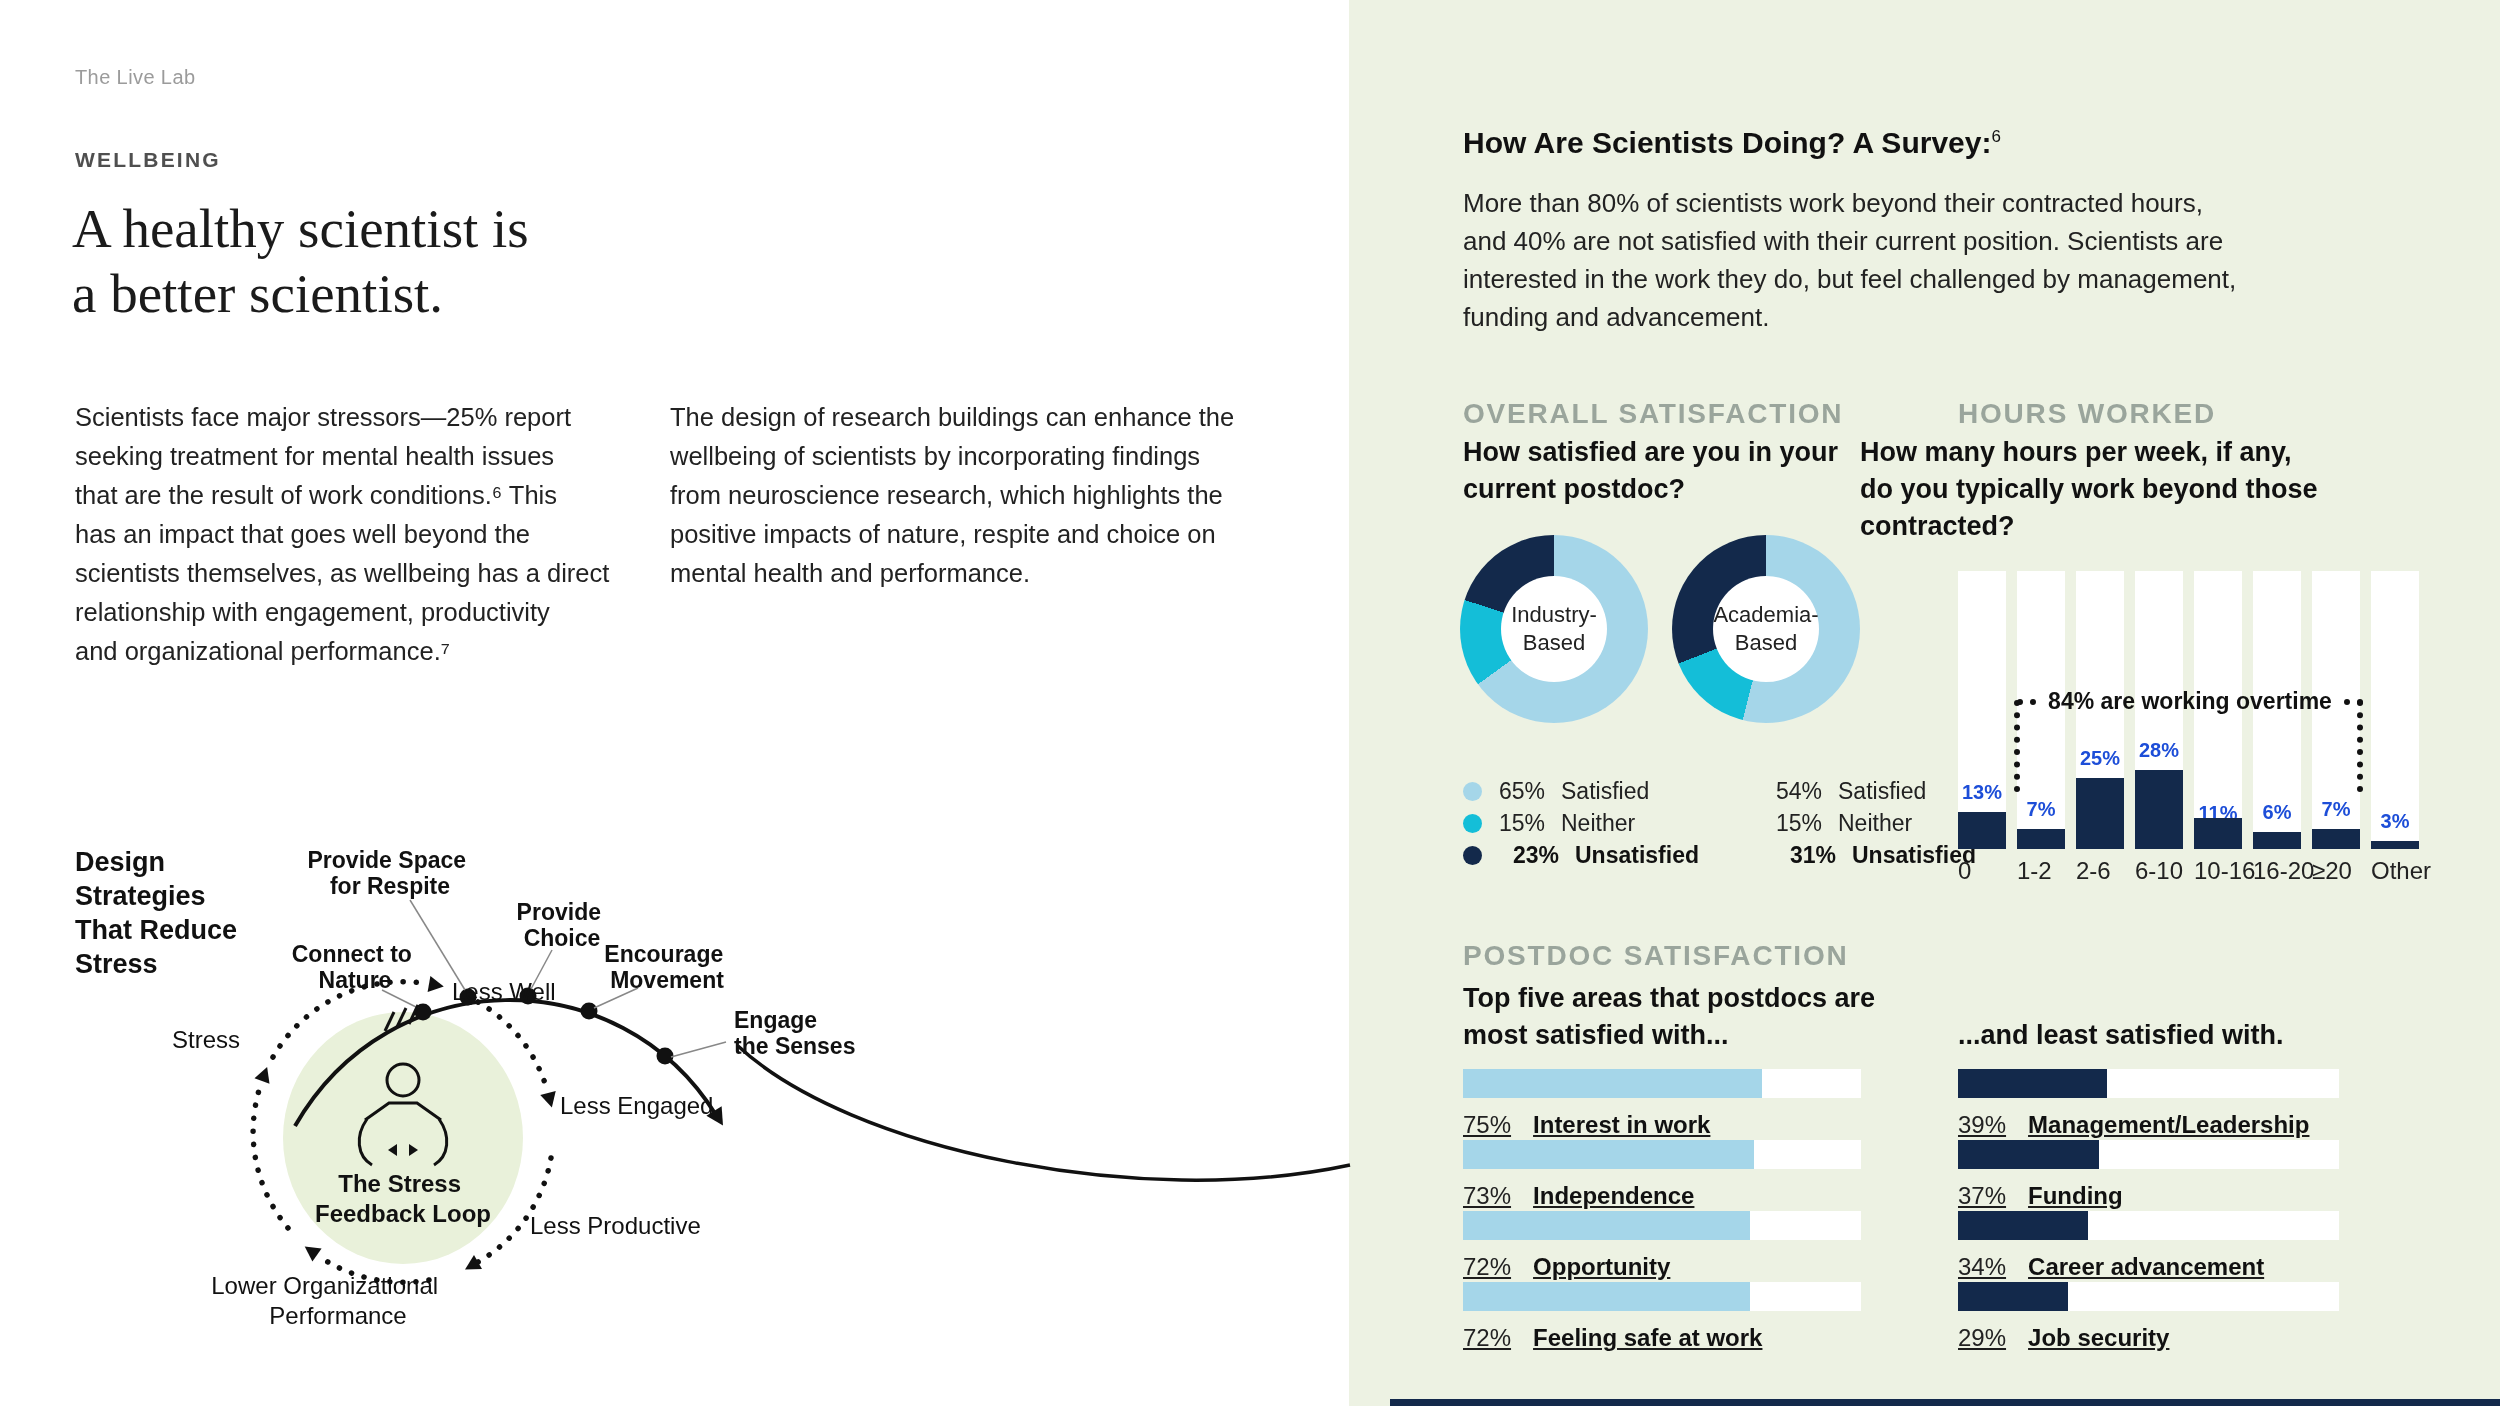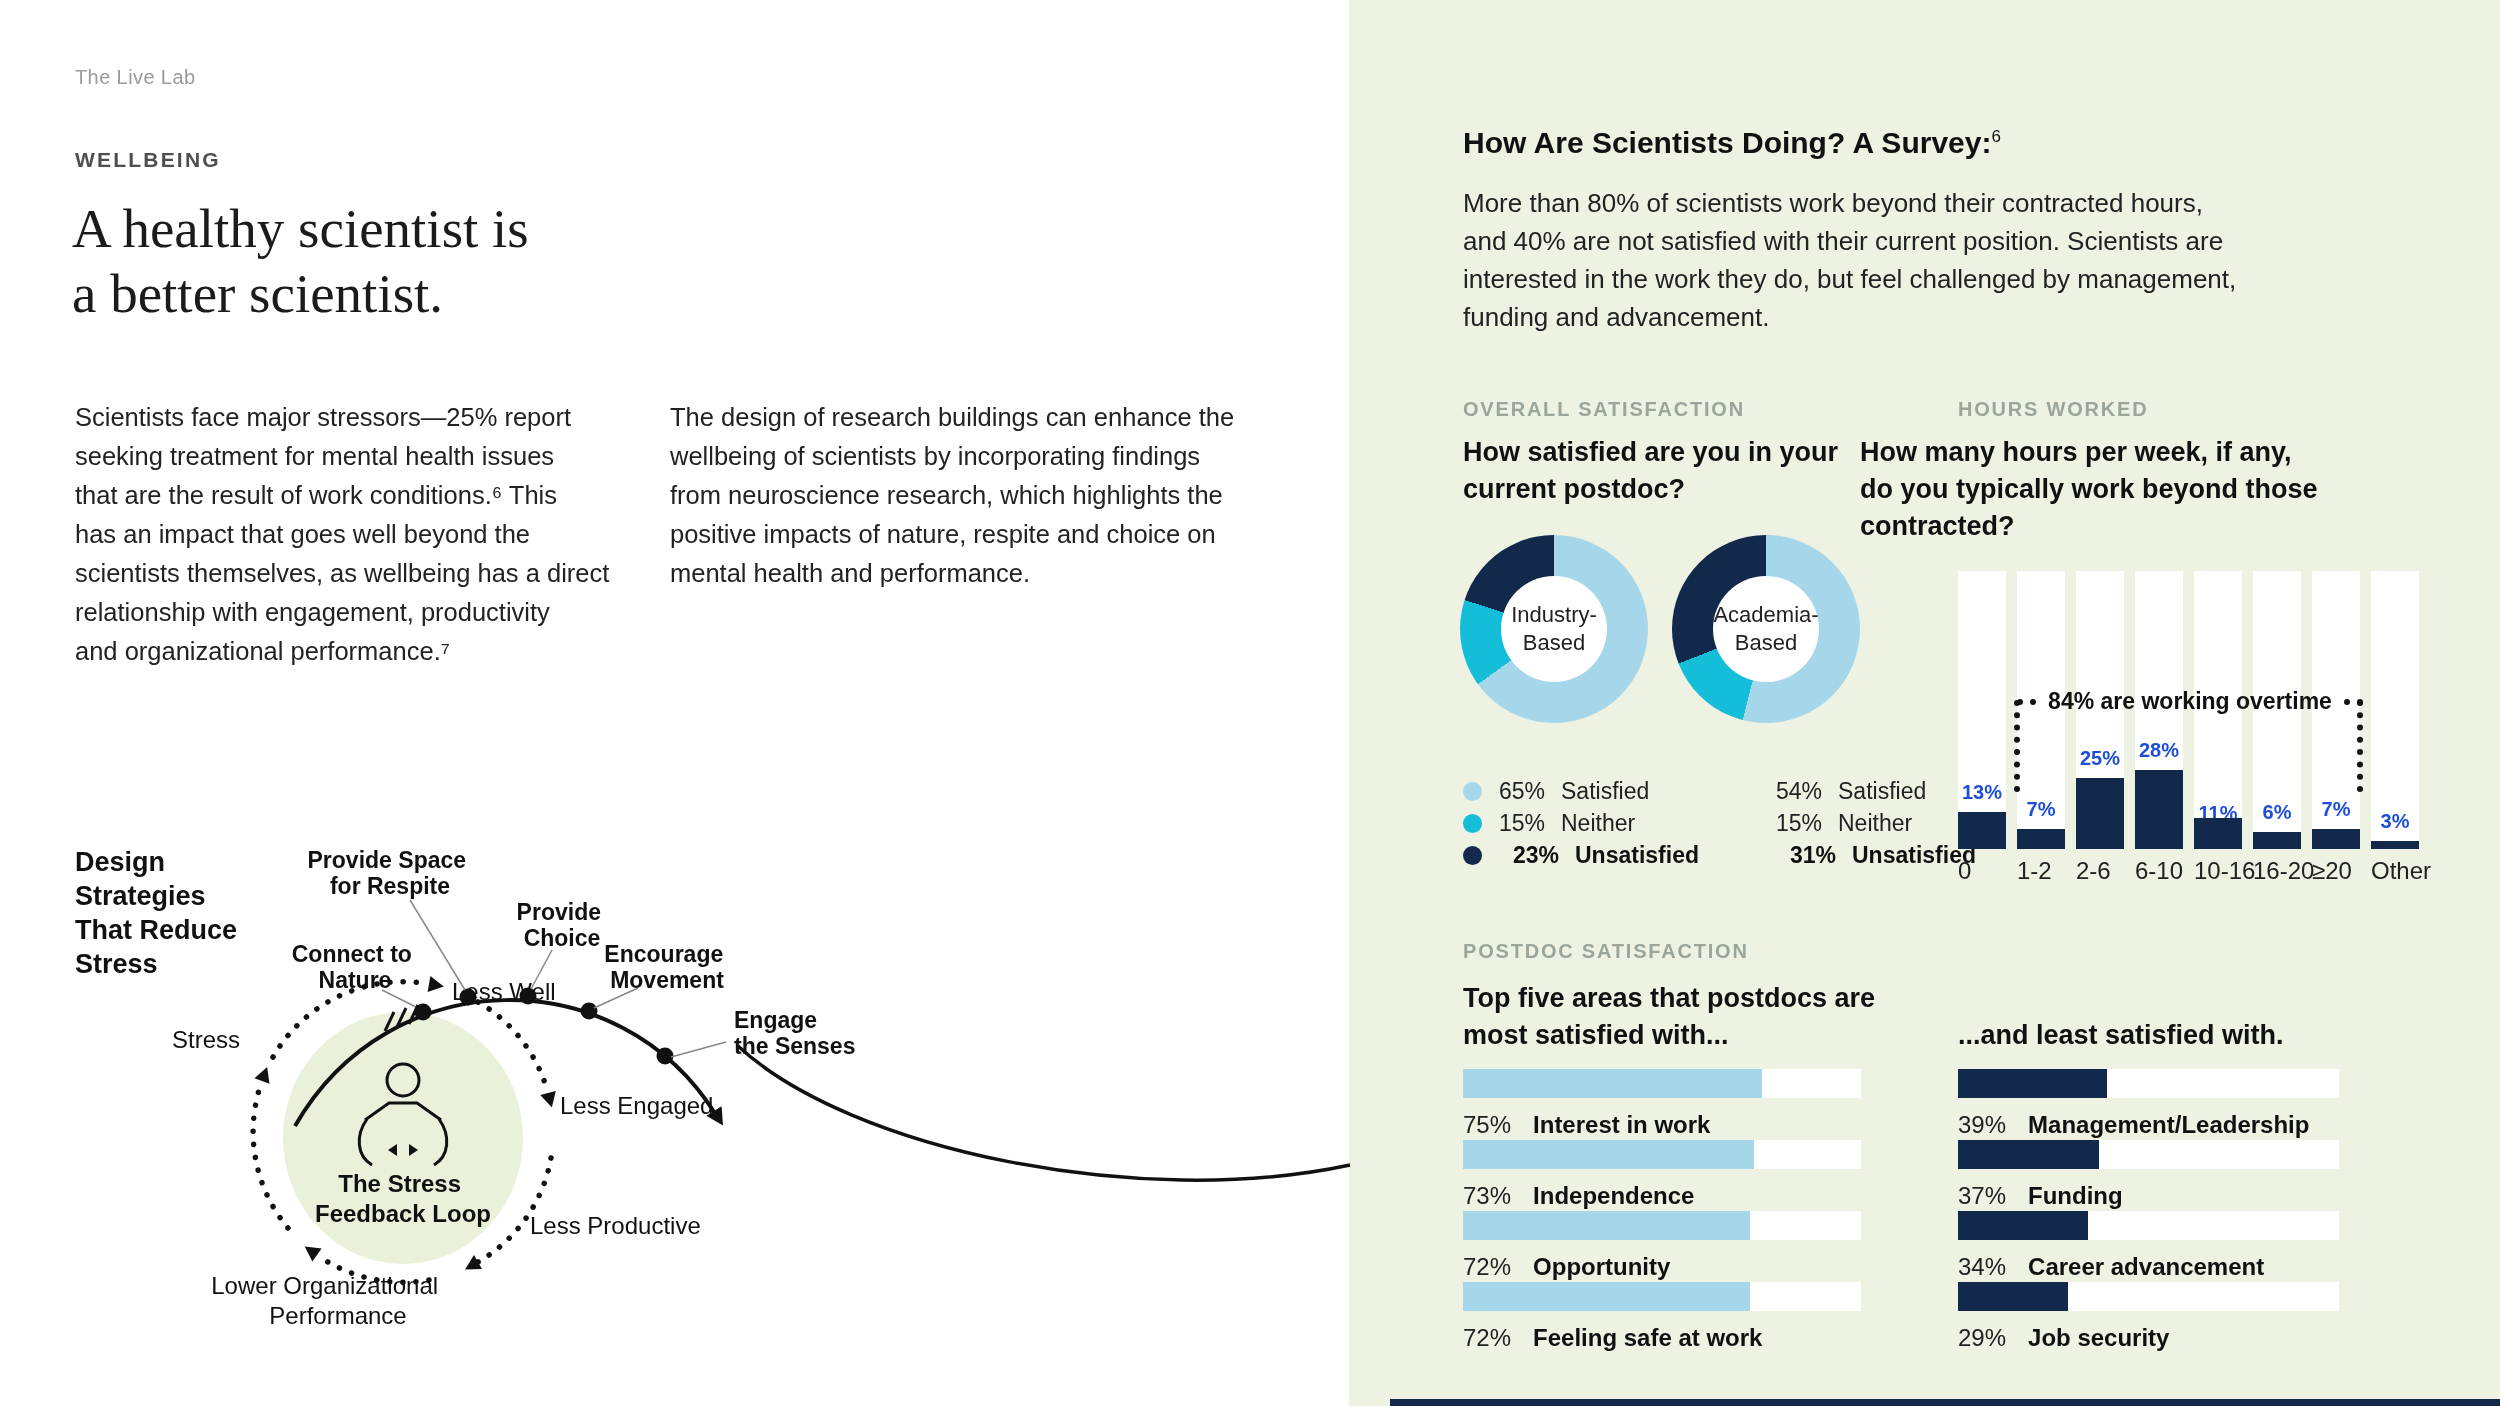--- a/index.html
+++ b/index.html
@@ -21,21 +21,21 @@
   .diagram-svg{left:60px;top:818px;}
   .strat{font-size:23px;font-weight:bold;fill:#111;}
   .looplbl{font-size:24px;fill:#111;}
   .loopcenter{font-size:24px;font-weight:bold;fill:#111;}
 
   
   .panel{left:1349px;top:0;width:1151px;height:1406px;background:#edf2e3;}
   .survey-title{left:1463px;top:126px;font-size:30px;font-weight:bold;color:#111;}
   .survey-title sup{font-size:17px;font-weight:normal;}
   .survey-intro{left:1463px;top:184px;font-size:26px;line-height:38px;color:#222;}
-  .sec-label{font-size:20px;font-weight:bold;letter-spacing:1.8px;color:#9aa59c;}
+  .sec-label{font-size:28px;font-weight:bold;letter-spacing:1.8px;color:#9aa59c;}
   .question{font-size:27px;font-weight:bold;line-height:37px;color:#111;}
 
   
   .donut{width:188px;height:188px;border-radius:50%;}
   .donut-industry{background:conic-gradient(#a5d6e9 0 65%, #14bed8 65% 80%, #13294b 80% 100%);}
   .donut-academia{background:conic-gradient(#a5d6e9 0 54%, #14bed8 54% 69%, #13294b 69% 100%);}
   .hole{position:absolute;inset:41px;background:#fff;border-radius:50%;display:flex;align-items:center;justify-content:center;text-align:center;font-size:22px;line-height:28px;color:#222;}
 
   
   .legend{left:1463px;top:775px;display:grid;grid-template-columns:36px 62px 215px 62px 190px;grid-auto-rows:32px;align-items:center;font-size:23px;color:#222;}
@@ -48,21 +48,21 @@
   .hcol{position:relative;width:48px;height:278px;background:#ffffff;flex:none;}
   .hbar{position:absolute;left:0;bottom:0;width:100%;background:#13294b;}
   .hval{position:absolute;left:50%;transform:translateX(-50%);font-size:20px;font-weight:bold;color:#1d4ed8;white-space:nowrap;}
   .hcat{position:absolute;left:0;top:286px;font-size:24px;color:#222;white-space:nowrap;}
   .ot-line{left:59px;top:117px;width:346px;display:flex;align-items:center;}
   .ot-seg{flex:1;border-top:6px dotted #111;height:0;}
   .ot-text{padding:0 12px;font-size:23px;font-weight:bold;white-space:nowrap;color:#111;}
   .ot-v{width:0;height:92px;border-left:6px dotted #111;top:129px;}
 
   
-  .sat-row{height:70px;}
+  .sat-row{height:70px;text-decoration:underline;}
   .track{height:29px;background:#ffffff;}
   .fill{height:100%;}
   .fill-light{background:#a5d6e9;} .fill-navy{background:#13294b;}
   .sat-label{margin-top:13px;font-size:24px;color:#222;}
   .sat-label .name{font-weight:bold;color:#111;margin-left:22px;}
 
   .accent-bar{left:1390px;top:1399px;width:1110px;height:7px;background:#13294b;}
 </style>
 </head>
 <body>

